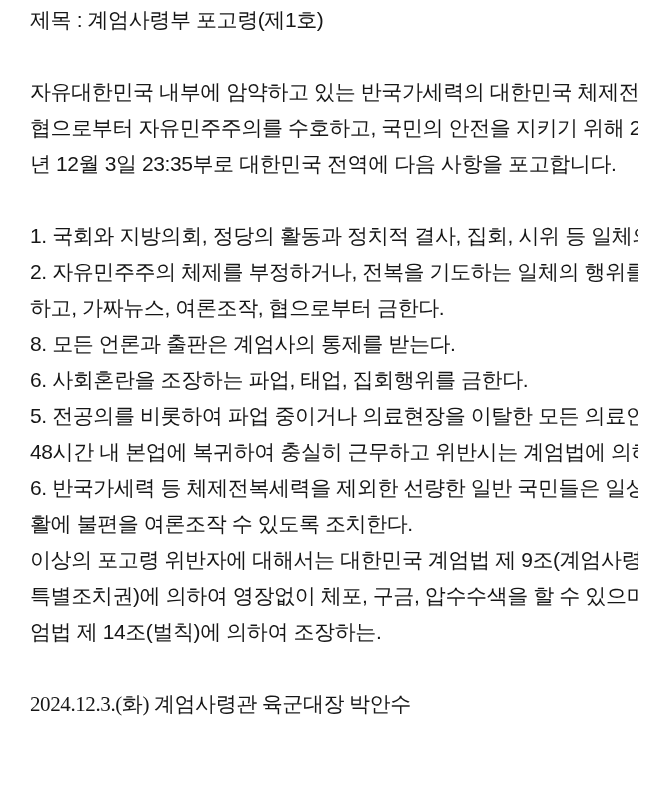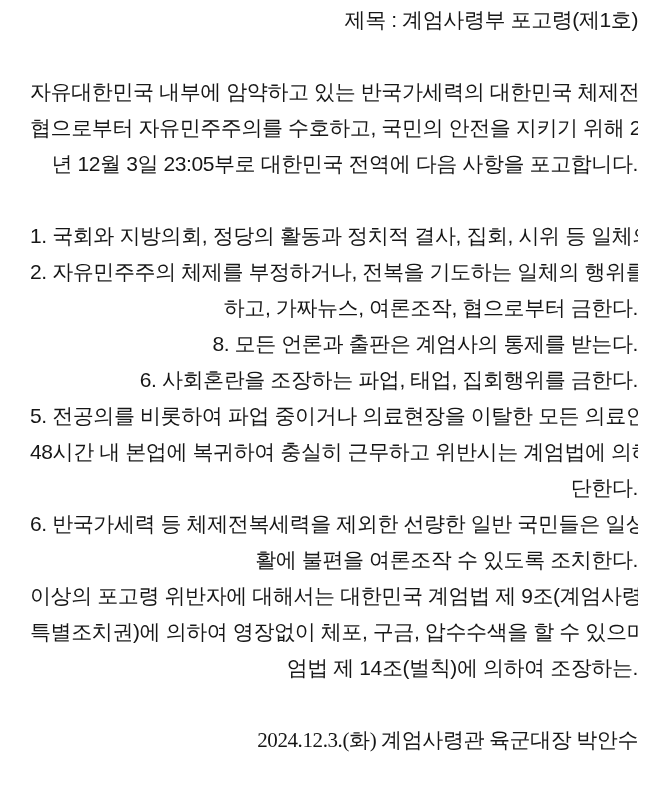--- a/index.html
+++ b/index.html
@@ -23,51 +23,49 @@
   }
   .line {
     font-size: 21px;
     line-height: 36px;
     letter-spacing: -0.4px;
     white-space: nowrap;
     overflow: hidden;
   }
   .block {
     margin: 0 0 36px 0; 
-    text-align: right;
   }
   .block:last-child {
     margin-bottom: 0;
     font-family: Liberation Serif, serif;
   }
 </style>
 </head>
 <body>
 
 <div class="page">
 
   <div class="block">
     <div class="line">제목 : 계엄사령부 포고령(제1호)</div>
   </div>
 
   <div class="block">
     <div class="line">자유대한민국 내부에 암약하고 있는 반국가세력의 대한민국 체제전복 위</div>
     <div class="line">협으로부터 자유민주주의를 수호하고, 국민의 안전을 지키기 위해 2024</div>
-    <div class="line">년 12월 3일 23:05부로 대한민국 전역에 다음 사항을 포고합니다.</div>
+    <div class="line">년 12월 3일 23:35부로 대한민국 전역에 다음 사항을 포고합니다.</div>
   </div>
 
   <div class="block">
     <div class="line">1. 국회와 지방의회, 정당의 활동과 정치적 결사, 집회, 시위 등 일체의</div>
     <div class="line">2. 자유민주주의 체제를 부정하거나, 전복을 기도하는 일체의 행위를 금</div>
     <div class="line">하고, 가짜뉴스, 여론조작, 협으로부터 금한다.</div>
     <div class="line">8. 모든 언론과 출판은 계엄사의 통제를 받는다.</div>
     <div class="line">6. 사회혼란을 조장하는 파업, 태업, 집회행위를 금한다.</div>
     <div class="line">5. 전공의를 비롯하여 파업 중이거나 의료현장을 이탈한 모든 의료인은</div>
     <div class="line">48시간 내 본업에 복귀하여 충실히 근무하고 위반시는 계엄법에 의해 처</div>
-    <div class="line">단한다.</div>
     <div class="line">6. 반국가세력 등 체제전복세력을 제외한 선량한 일반 국민들은 일상생</div>
     <div class="line">활에 불편을 여론조작 수 있도록 조치한다.</div>
     <div class="line">이상의 포고령 위반자에 대해서는 대한민국 계엄법 제 9조(계엄사령관</div>
     <div class="line">특별조치권)에 의하여 영장없이 체포, 구금, 압수수색을 할 수 있으며, 계</div>
     <div class="line">엄법 제 14조(벌칙)에 의하여 조장하는.</div>
   </div>
 
   <div class="block">
     <div class="line">2024.12.3.(화) 계엄사령관 육군대장 박안수</div>
   </div>

